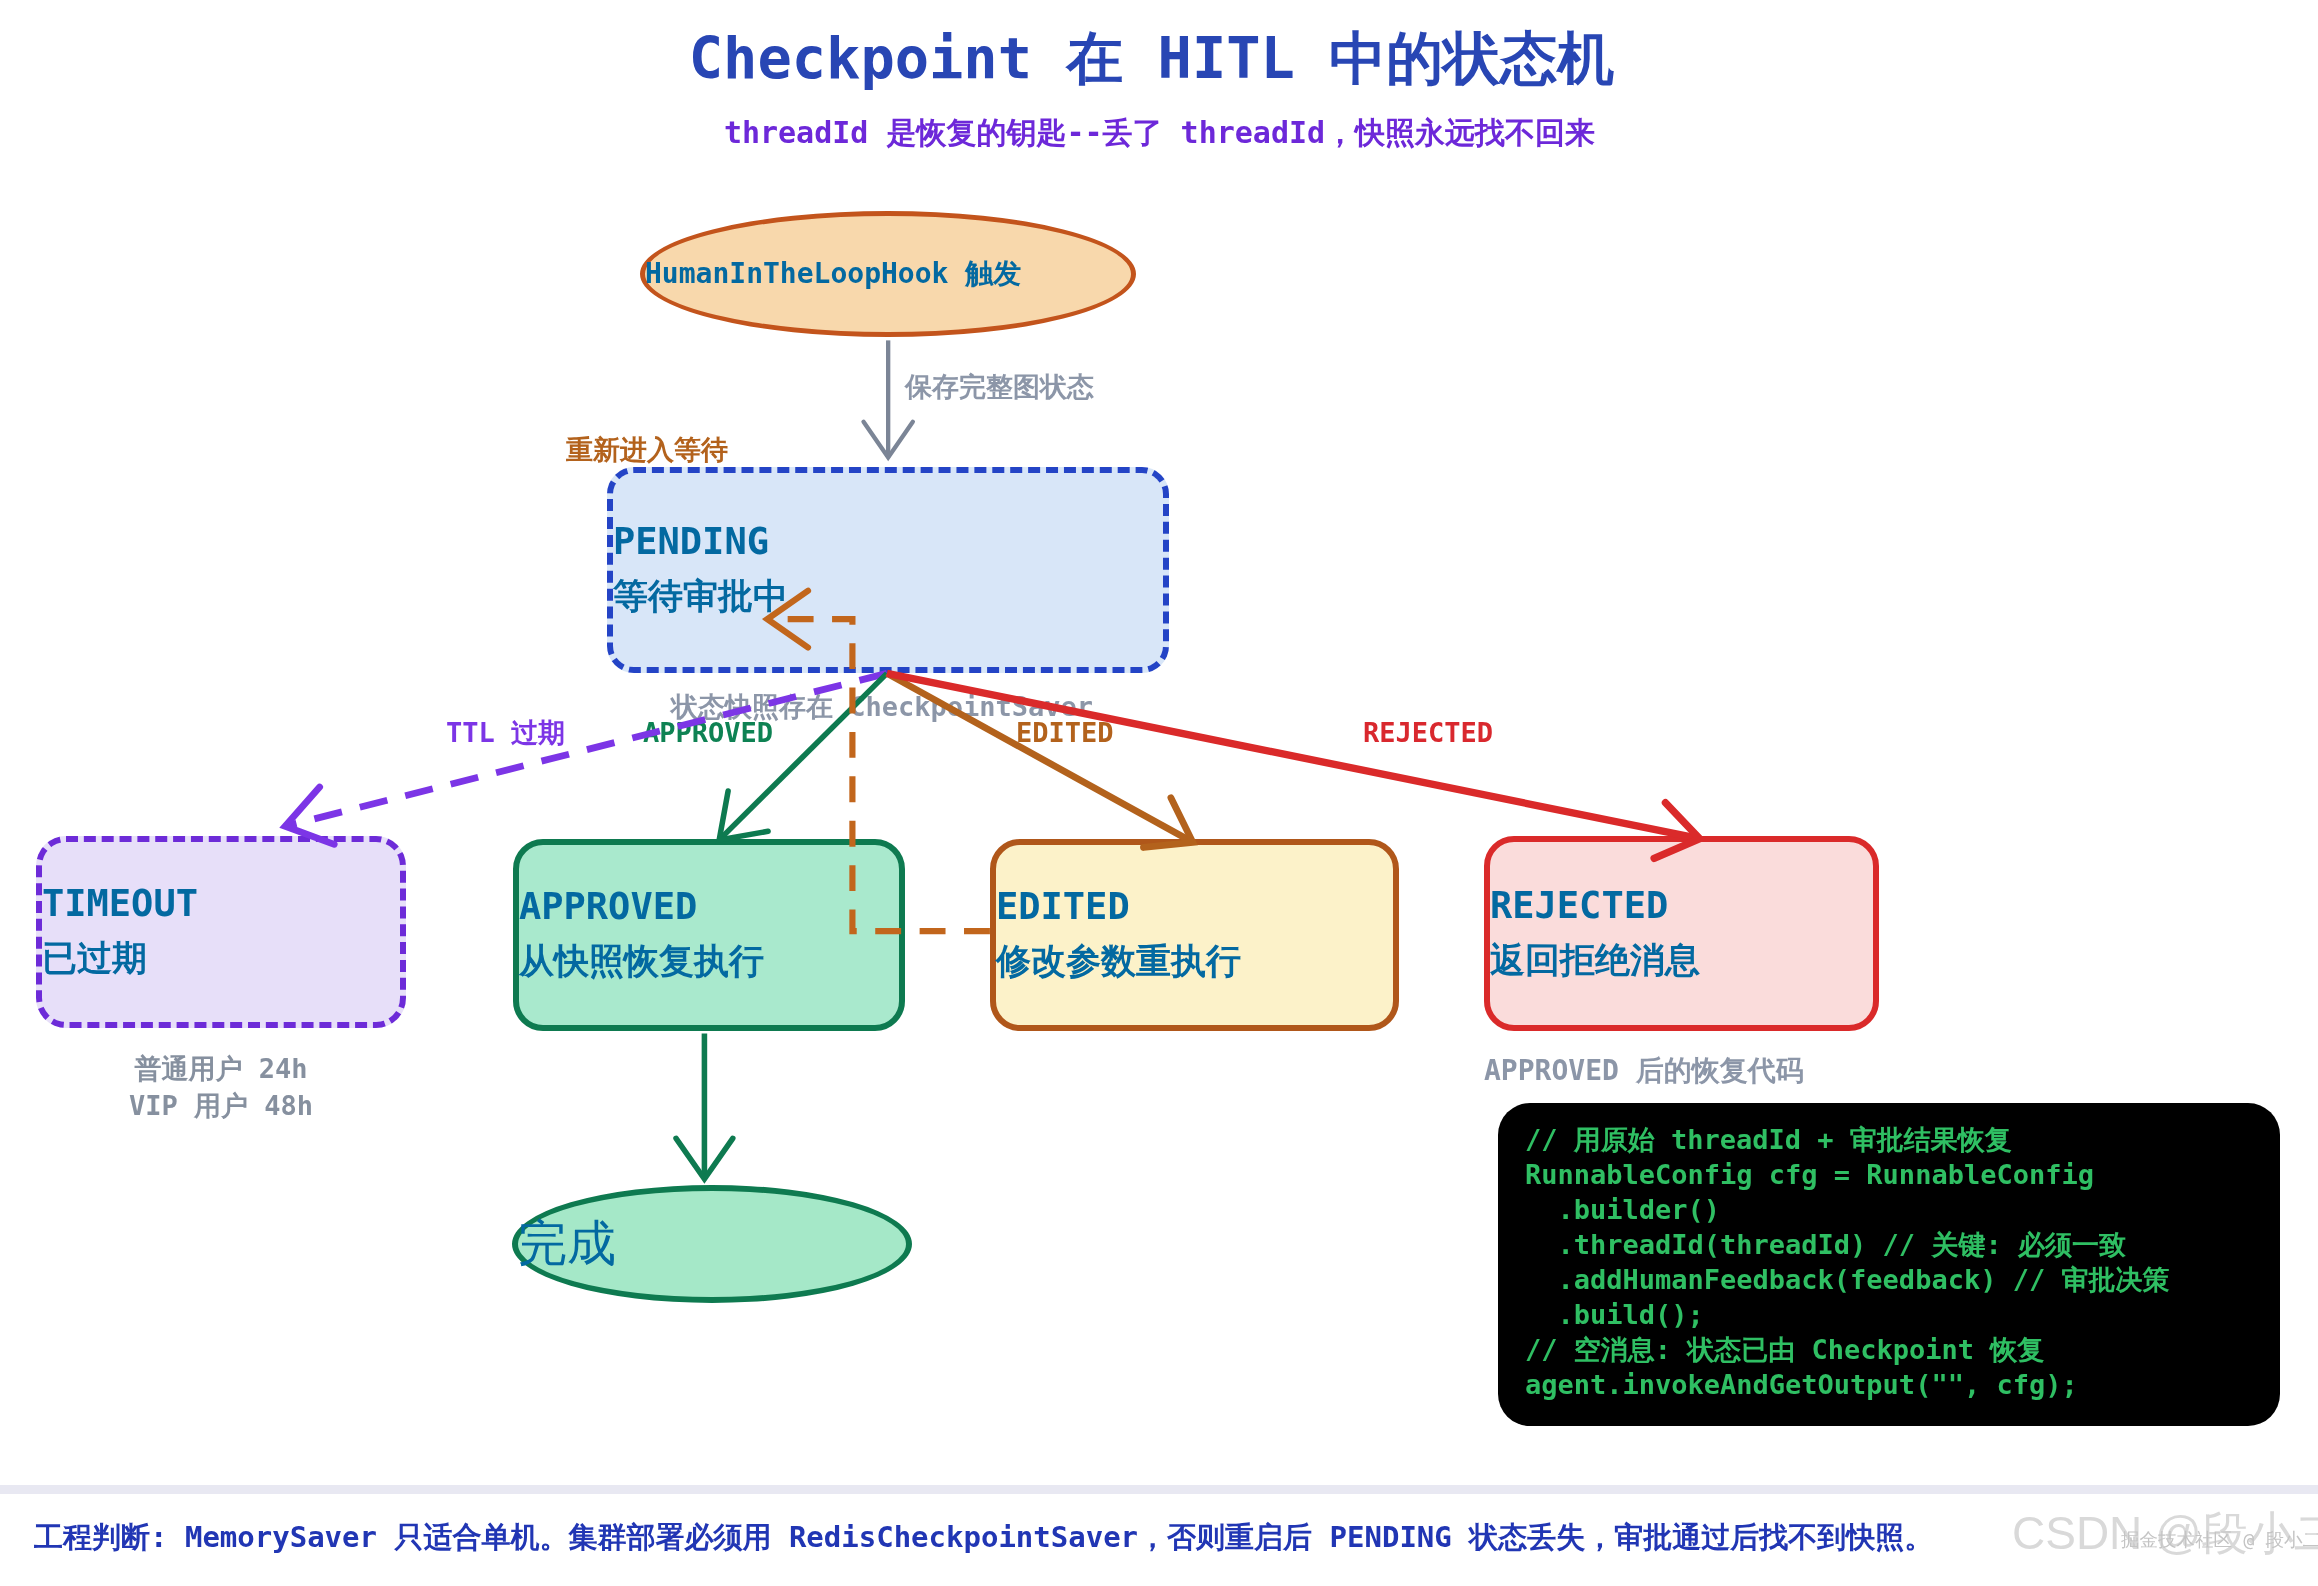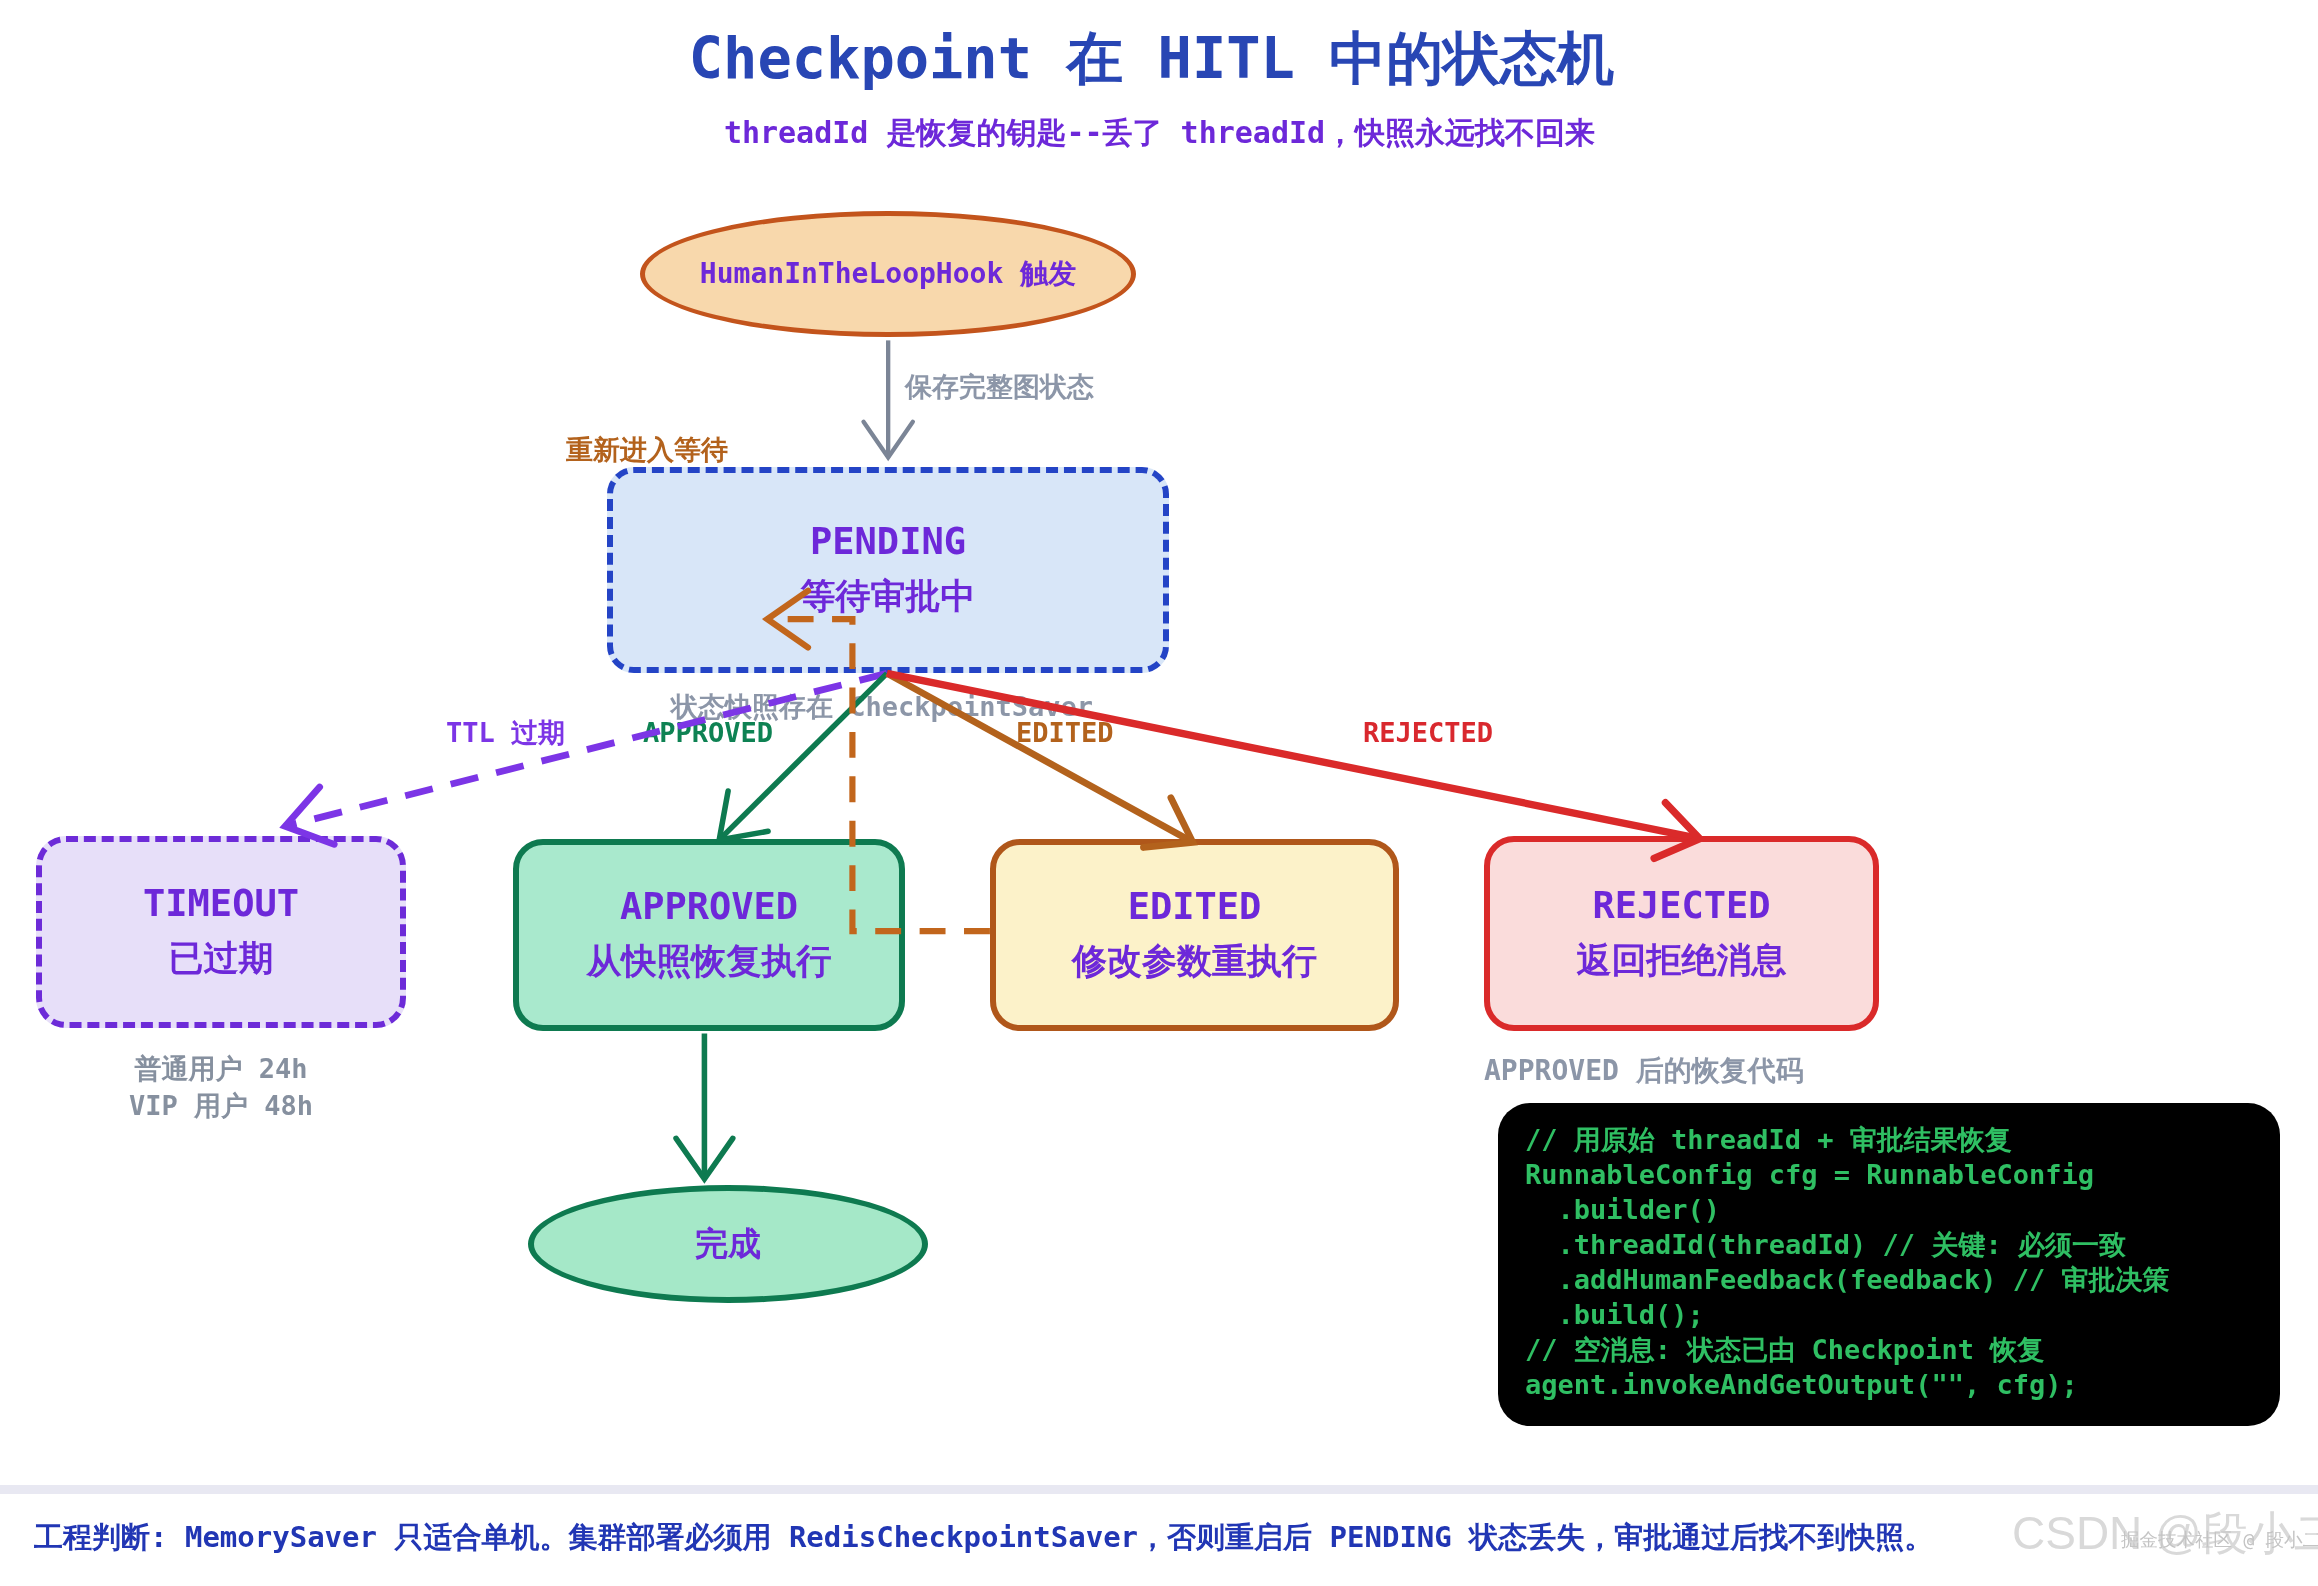--- a/index.html
+++ b/index.html
@@ -5,34 +5,34 @@
   html,body{margin:0;padding:0;background:#ffffff;}
   #canvas{position:relative;width:2319px;height:1586px;background:#ffffff;overflow:hidden;
           font-family:"DejaVu Sans Mono","Liberation Sans",sans-serif;}
   .abs{position:absolute;}
   .nowrap{white-space:nowrap;}
   #edges{position:absolute;left:0;top:0;width:2319px;height:1586px;z-index:10;pointer-events:none;}
 
   .page-title{left:0;right:16px;top:21px;text-align:center;font-size:57px;font-weight:700;color:#2846b4;}
   .page-subtitle{left:0;right:0;top:113px;text-align:center;font-size:30px;font-weight:700;color:#6d28d9;}
 
-  .node{display:flex;flex-direction:column;align-items:center;justify-content:center;
-        color:#6d28d9;text-align:center;z-index:2;box-sizing:border-box;}
+  .node{display:flex;flex-direction:column;align-items:flex-start;justify-content:center;
+        color:#0369a1;text-align:center;z-index:2;box-sizing:border-box;}
   .node .t1{font-size:37px;font-weight:600;}
   .node .t2{font-size:35px;font-weight:600;margin-top:10px;}
 
   .ellipse{border-radius:50%;}
 
   #node-trigger{left:640px;top:211px;width:496px;height:126px;background:#f8d8ac;border:5.5px solid #c3541c;font-size:28px;font-weight:600;}
   #node-pending{left:607px;top:467px;width:562px;height:206px;background:#d8e6f8;border:6.8px dashed #2444c6;border-radius:27px;}
   #node-timeout{left:36px;top:836px;width:370px;height:192px;background:#e7dff9;border:6.8px dashed #6d2bd8;border-radius:30px;}
   #node-approved{left:513px;top:839px;width:392px;height:192px;background:#a9e9cd;border:6.8px solid #0e7a50;border-radius:30px;}
   #node-edited{left:990px;top:839px;width:409px;height:192px;background:#fcf2c9;border:6.8px solid #b0571a;border-radius:30px;}
   #node-rejected{left:1484px;top:836px;width:395px;height:195px;background:#fadcdb;border:6.8px solid #da2a2a;border-radius:30px;}
-  #node-done{left:528px;top:1185px;width:400px;height:118px;background:#a5e8c8;border:6.8px solid #0e7a50;font-size:33px;font-weight:700;}
+  #node-done{left:512px;top:1185px;width:400px;height:118px;background:#a5e8c8;border:6.8px solid #0e7a50;font-size:49px;font-weight:400;}
 
   .edge-label{font-weight:700;font-size:27px;z-index:3;}
   #lbl-save{left:905px;top:369px;color:#8c96a8;font-weight:600;text-align:center;}
   #lbl-reenter{left:566px;top:432px;color:#b3621c;font-weight:600;}
   #lbl-snapshot{left:671px;top:689px;color:#8c96a8;font-weight:600;}
   #lbl-ttl{left:446px;top:715px;color:#7c35e6;}
   #lbl-approved{left:643px;top:717px;color:#0e8253;}
   #lbl-edited{left:1016px;top:717px;color:#b3621c;}
   #lbl-rejected{left:1363px;top:717px;color:#d9282e;}
 

